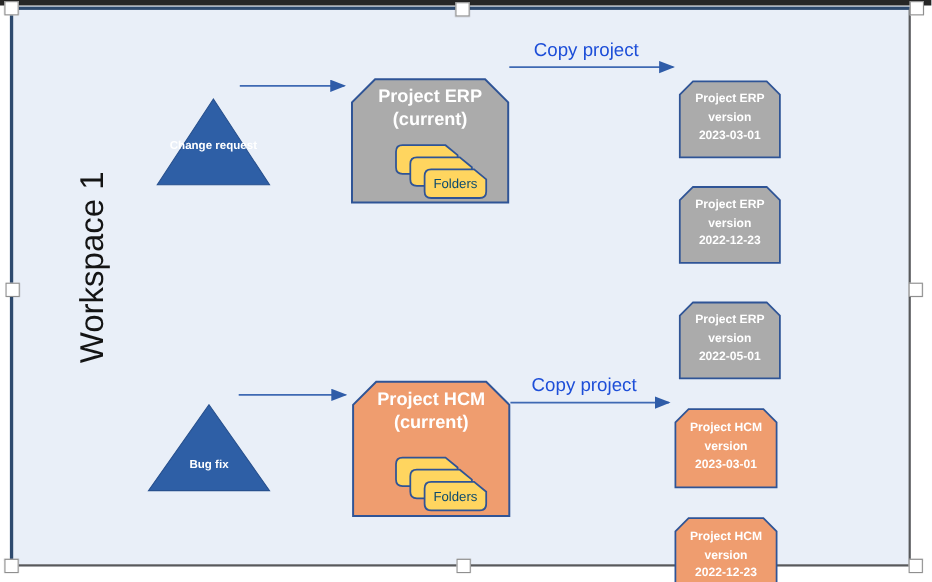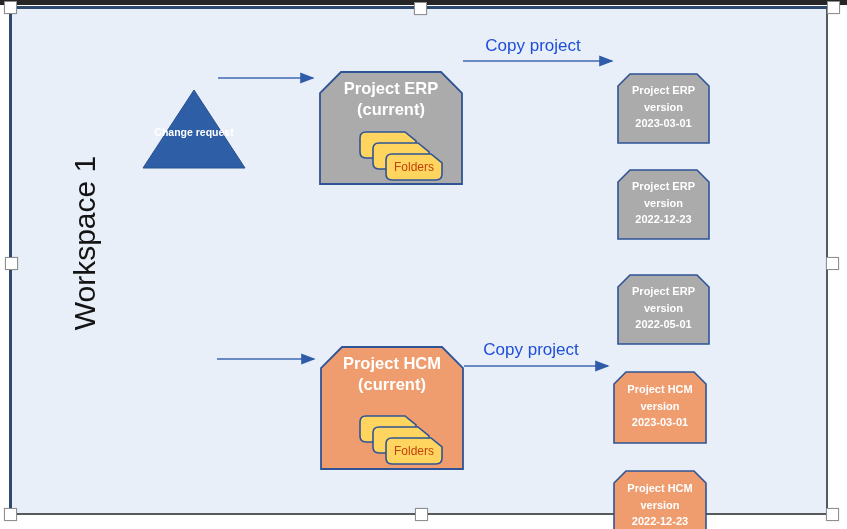--- a/index.html
+++ b/index.html
@@ -33,21 +33,21 @@
     color:#ffffff;font-weight:bold;font-size:10.5px;line-height:1.25;z-index:4;
   }
   .proj-title{
     position:absolute;left:0;top:7px;width:100%;text-align:center;
     color:#ffffff;font-weight:bold;font-size:16.5px;line-height:1.25;z-index:4;
   }
   .folders{position:absolute;z-index:5;}
   .folders-label{
     position:absolute;left:26px;top:22px;width:58px;height:28px;
     display:flex;align-items:center;justify-content:center;
-    color:#c2410c;font-size:12px;z-index:6;
+    color:#0c4a6e;font-size:12px;z-index:6;
   }
   .version-text{
     position:absolute;left:0;top:9px;width:100%;text-align:center;
     color:#ffffff;font-weight:bold;font-size:11px;line-height:1.5;z-index:4;
   }
   .version-text span{display:block;}
   .copy-label{
     position:absolute;width:150px;text-align:center;color:#1d4ed8;
     font-size:17px;z-index:4;white-space:nowrap;
   }
@@ -138,20 +138,26 @@
     <svg width="93" height="71">
         <polygon points="13,1 80,1 92,13 92,70 1,70 1,13" fill="#ababab" stroke="#2f5496" stroke-width="1.6"></polygon>
       </svg>
     <div class="version-text">
       <span>Project ERP</span>
       <span>version</span>
       <span>2022-05-01</span>
     </div>
   </div>
 
+  <div class="shape" style="left:135px;top:320px;width:110px;height:78px;">
+    <svg width="110" height="78">
+      <polygon points="55,0 110,78 0,78" fill="#2e5fa6" stroke="#27508e" stroke-width="1"></polygon>
+    </svg>
+    <div class="tri-label" style="top:61%;">Bug fix</div>
+  </div>
 
   <div class="shape" style="left:320px;top:298px;width:144px;height:124px;">
     <svg width="144" height="124">
       <polygon points="22,1 122,1 143,22 143,123 1,123 1,22" fill="#ef9d6f" stroke="#2f5496" stroke-width="1.8"></polygon>
     </svg>
     <div class="proj-title">
       <span>Project HCM</span><br>
       <span>(current)</span>
     </div>
     <div class="folders" style="left:39px;top:69px;width:86px;height:52px;">

